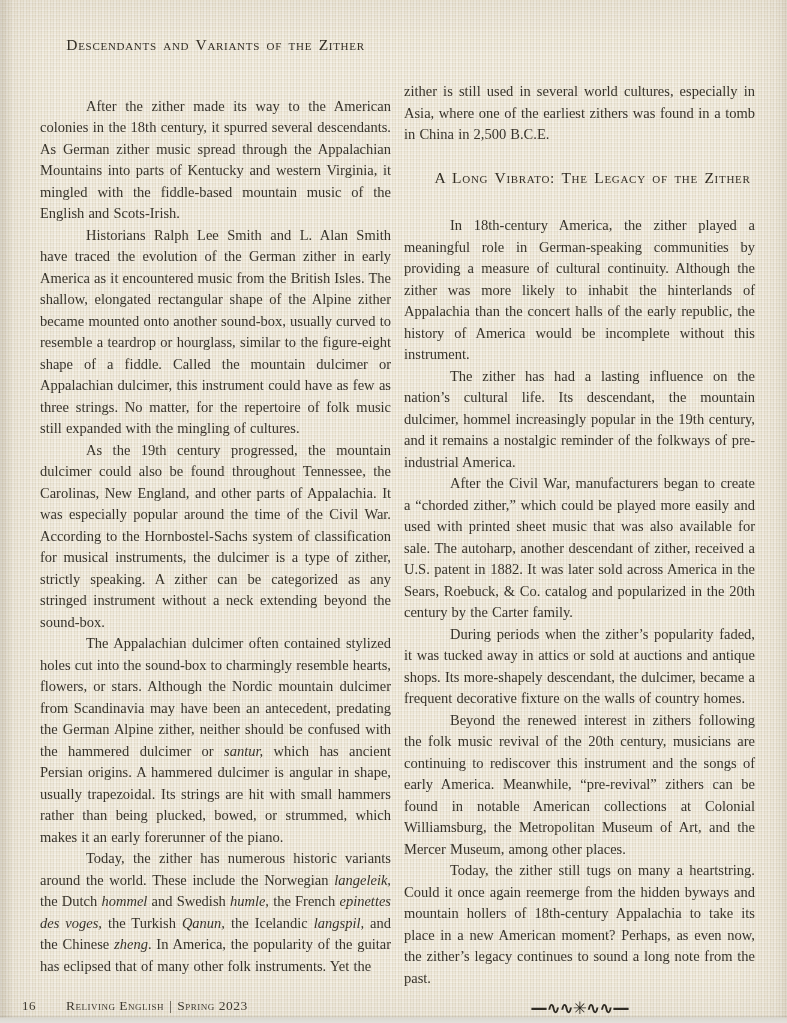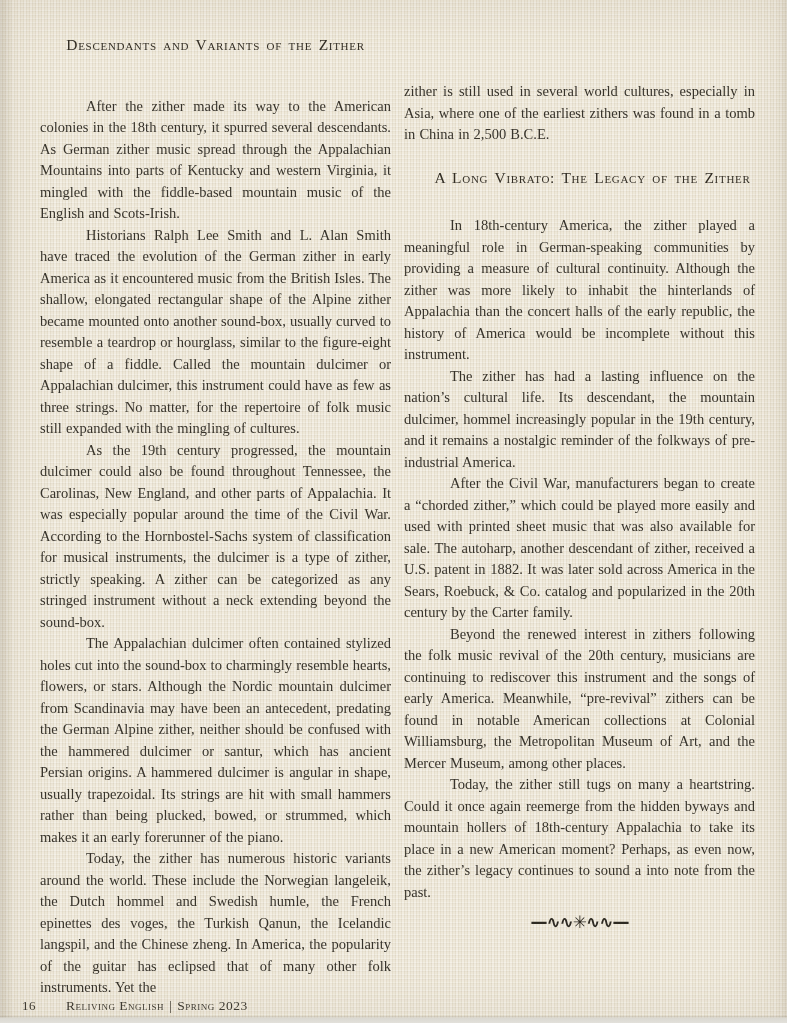--- a/index.html
+++ b/index.html
@@ -74,21 +74,21 @@
     word-spacing: 2px;
   }
   .heading.right-heading { margin: 21px 0 27px 0; padding-left: 26px; }
 
   .para {
     margin: 0;
     text-indent: 46px;
     word-spacing: 0.5px;
   }
   .para.no-indent { text-indent: 0; margin-top: 33px; }
-  .it { }
+  .it { font-style: italic; }
 
   .ornament {
     text-align: center;
     font-family: "DejaVu Sans", sans-serif;
     font-weight: bold;
     font-size: 17px;
     letter-spacing: -1px;
     color: #2e2a22;
     margin-top: 9px;
   }
@@ -132,22 +132,23 @@
 
     <div class="col col-right">
       <div>
           <p class="para no-indent">zither is still used in several world cultures, especially in Asia, where one of the earliest zithers was found in a tomb in China in 2,500 B.C.E.</p>
         </div>
       <h2 class="heading right-heading">A Long Vibrato: The Legacy of the Zither</h2>
       <div>
           <p class="para">In 18th-century America, the zither played a meaningful role in German-speaking communities by providing a measure of cultural continuity. Although the zither was more likely to inhabit the hinterlands of Appalachia than the concert halls of the early republic, the history of America would be incomplete without this instrument.</p>
           <p class="para">The zither has had a lasting influence on the nation’s cultural life. Its descendant, the mountain dulcimer, hommel increasingly popular in the 19th century, and it remains a nostalgic reminder of the folkways of pre-industrial America.</p>
           <p class="para">After the Civil War, manufacturers began to create a “chorded zither,” which could be played more easily and used with printed sheet music that was also available for sale. The autoharp, another descendant of zither, received a U.S. patent in 1882. It was later sold across America in the Sears, Roebuck, &amp; Co. catalog and popularized in the 20th century by the Carter family.</p>
+          <p class="para">During periods when the zither’s popularity faded, it was tucked away in attics or sold at auctions and antique shops. Its more-shapely descendant, the dulcimer, became a frequent decorative fixture on the walls of country homes.</p>
           <p class="para">Beyond the renewed interest in zithers following the folk music revival of the 20th century, musicians are continuing to rediscover this instrument and the songs of early America. Meanwhile, “pre-revival” zithers can be found in notable American collections at Colonial Williamsburg, the Metropolitan Museum of Art, and the Mercer Museum, among other places.</p>
-          <p class="para">Today, the zither still tugs on many a heartstring. Could it once again reemerge from the hidden byways and mountain hollers of 18th-century Appalachia to take its place in a new American moment? Perhaps, as even now, the zither’s legacy continues to sound a into note from the past.</p>
+          <p class="para">Today, the zither still tugs on many a heartstring. Could it once again reemerge from the hidden byways and mountain hollers of 18th-century Appalachia to take its place in a new American moment? Perhaps, as even now, the zither’s legacy continues to sound a long note from the past.</p>
         </div>
       <div class="ornament">—∿∿✳∿∿—</div>
     </div>
 
   </div>
 
   <div class="footer">
     <span class="pagenum">16</span>
     <span>Reliving English</span>
     <span class="sep">|</span>

